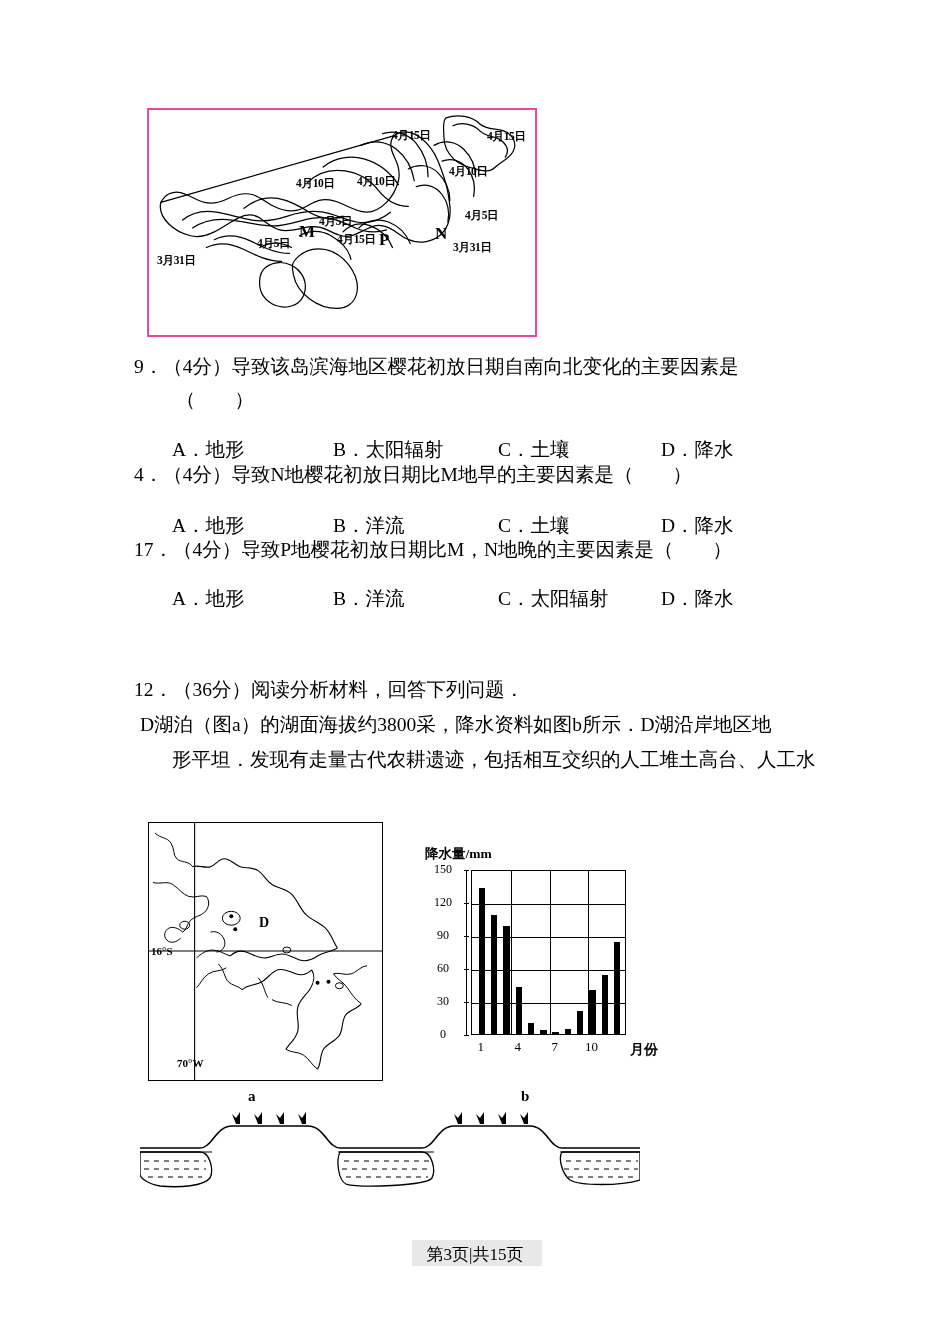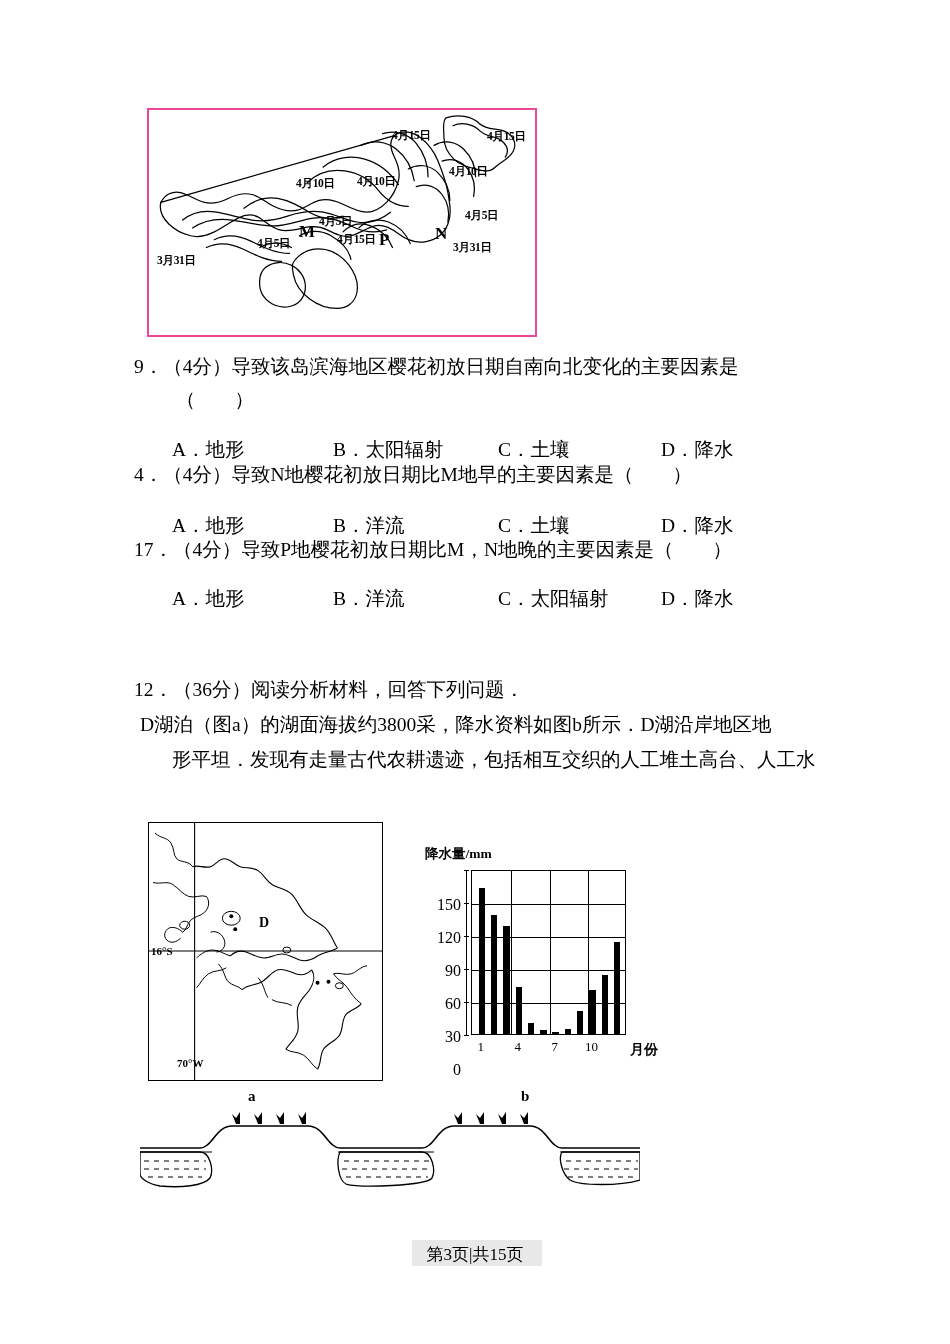--- a/index.html
+++ b/index.html
@@ -143,25 +143,24 @@
     position: absolute;
     left: 0; right: 0; bottom: 0; top: 0;
   }
   .bar {
     position: absolute;
     bottom: 0;
     background: #000;
   }
   .ytick {
     position: absolute;
-    font-size: 16px;
-    text-align: right;
-    font-family: "Liberation Serif", serif;
-    white-space: nowrap;
-    margin-top: 34px;
+    font-size: 12px;
+    text-align: center;
+    font-family: "Liberation Serif", serif;
+    white-space: nowrap;
   }
   .ytickmark {
     position: absolute;
     width: 5px;
     height: 0;
     border-top: 1.2px solid #000;
   }
   .yaxis-line {
     position: absolute;
     left: 41px;

